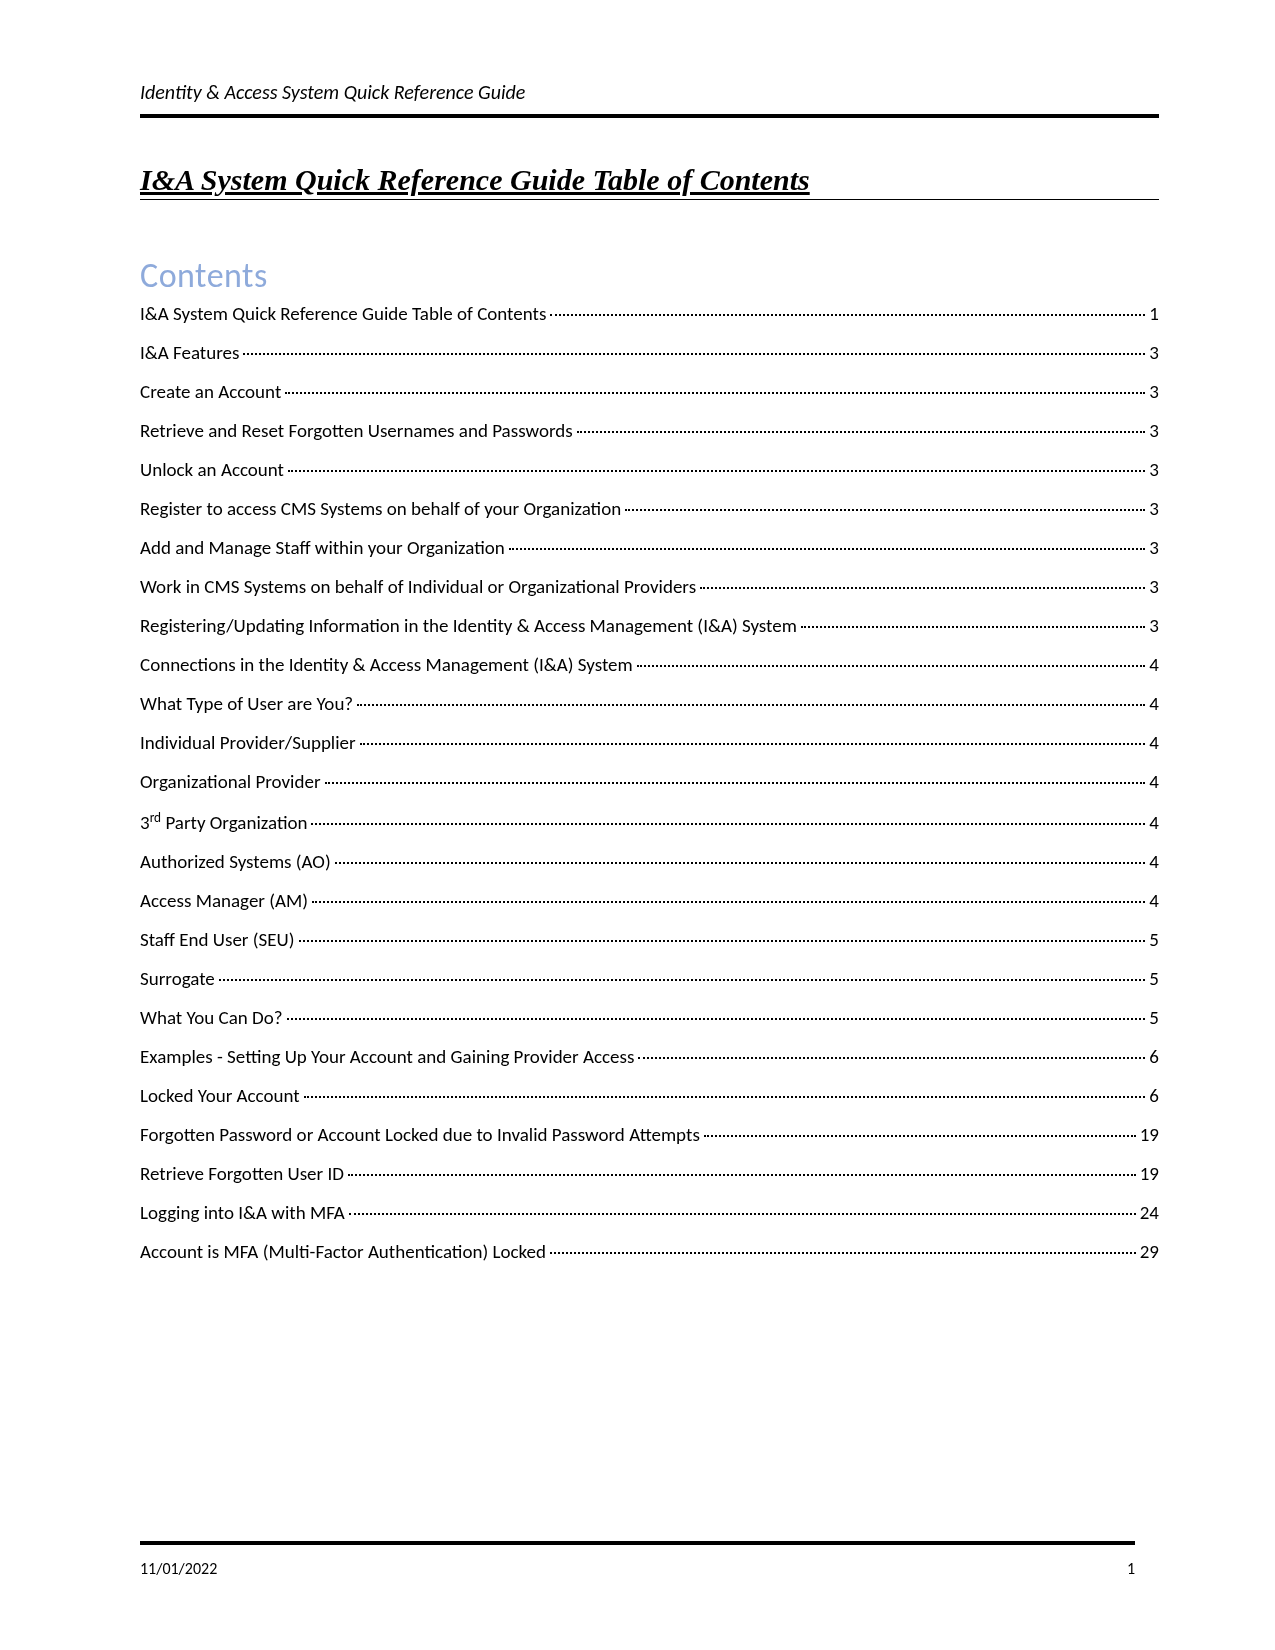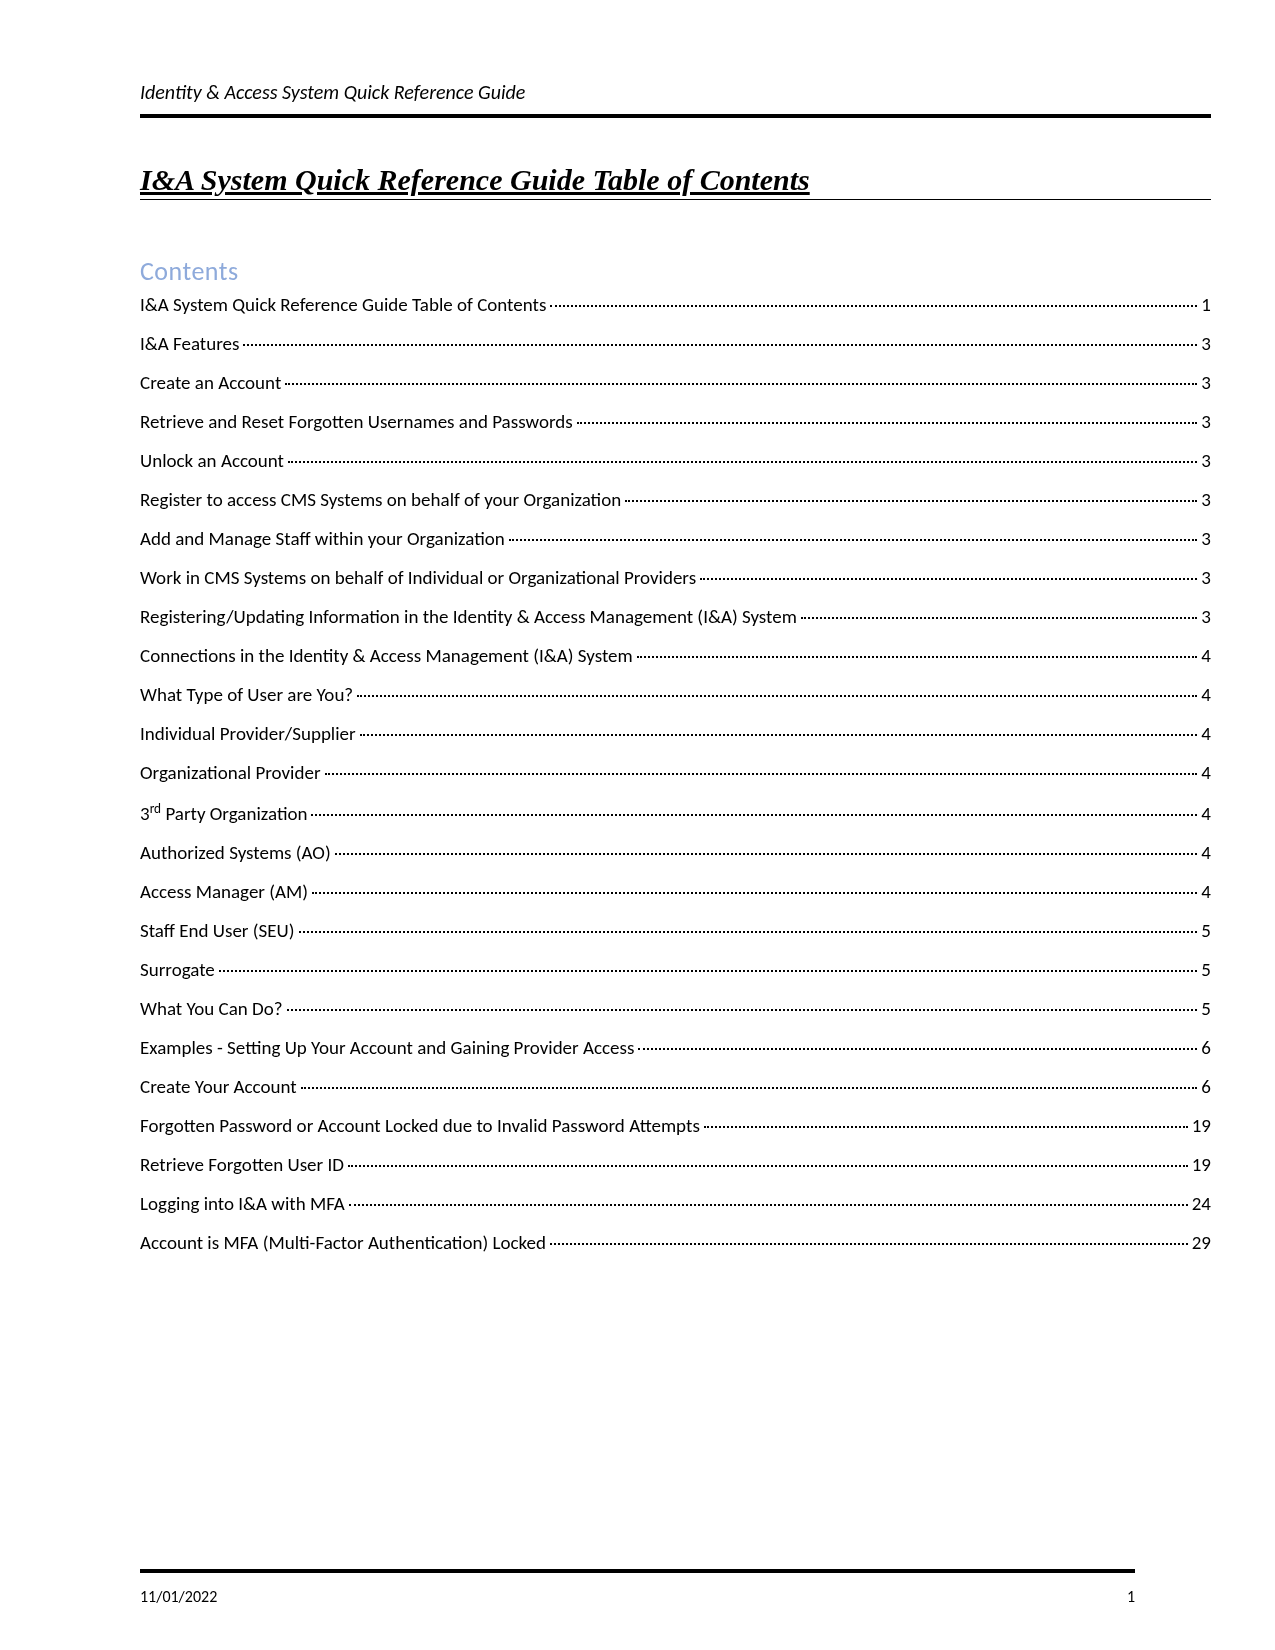--- a/index.html
+++ b/index.html
@@ -5,21 +5,21 @@
     * { box-sizing: border-box; margin: 0; padding: 0; }
     body {
       width: 1275px;
       height: 1650px;
       background: #fff;
       font-family: Calibri, "Segoe UI", Arial, sans-serif;
       color: #000;
       position: relative;
     }
     .page {
-      padding: 80px 64px 60px 140px;
+      padding: 80px 116px 60px 140px;
     }
     .header-text {
       font-style: italic;
       font-size: 20px;
       margin-bottom: 10px;
       color: #000;
     }
     .header-rule {
       border: none;
       border-top: 3px solid #000;
@@ -32,21 +32,21 @@
       font-weight: bold;
       font-style: italic;
       font-size: 30px;
       text-decoration: underline;
       border-bottom: 1px solid #000;
       padding-bottom: 2px;
       margin-bottom: 55px;
     }
     .contents-label {
       font-family: Calibri, "Segoe UI", Arial, sans-serif;
-      font-size: 26px;
+      font-size: 34px;
       color: #8eaadb;
       margin-bottom: 8px;
       letter-spacing: 0.5px;
     }
     .toc-list {
       list-style: none;
     }
     .toc-item {
       display: flex;
       align-items: baseline;
@@ -63,21 +63,21 @@
       position: relative;
       top: -4px;
       min-width: 10px;
     }
     .toc-item .pagenum { flex: 0 0 auto; }
     .level-1 { margin-left: 0; }
     .level-2 { }
     sup { font-size: 0.7em; vertical-align: super; }
     .footer {
       position: absolute;
-      bottom: 44px;
+      bottom: 72px;
       left: 140px;
       right: 140px;
     }
     .footer-rule {
       border: none;
       border-top: 3px solid #000;
       border-bottom: 1px solid #000;
       height: 4px;
       margin-bottom: 14px;
     }
@@ -193,21 +193,21 @@
         <span class="label">What You Can Do?</span>
         <span class="leader"></span>
         <span class="pagenum"> 5</span>
       </li>
       <li class="toc-item level-1">
         <span class="label">Examples - Setting Up Your Account and Gaining Provider Access</span>
         <span class="leader"></span>
         <span class="pagenum"> 6</span>
       </li>
       <li class="toc-item level-2">
-        <span class="label">Create Your Account</span>
+        <span class="label">Locked Your Account</span>
         <span class="leader"></span>
         <span class="pagenum"> 6</span>
       </li>
       <li class="toc-item level-2">
         <span class="label">Forgotten Password or Account Locked due to Invalid Password Attempts</span>
         <span class="leader"></span>
         <span class="pagenum"> 19</span>
       </li>
       <li class="toc-item level-2">
         <span class="label">Retrieve Forgotten User ID</span>

